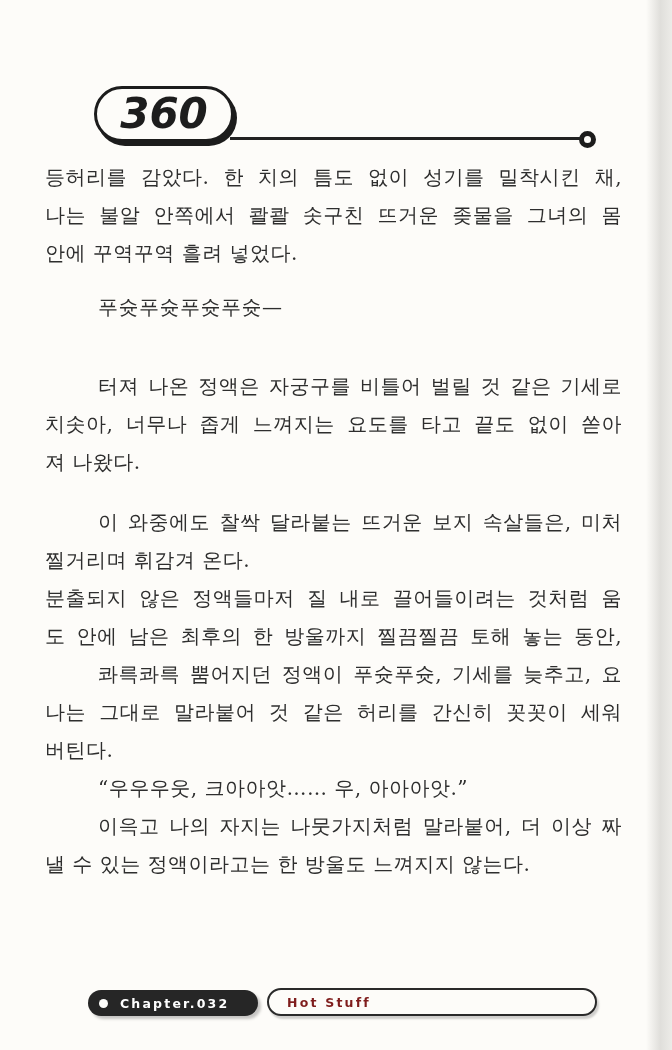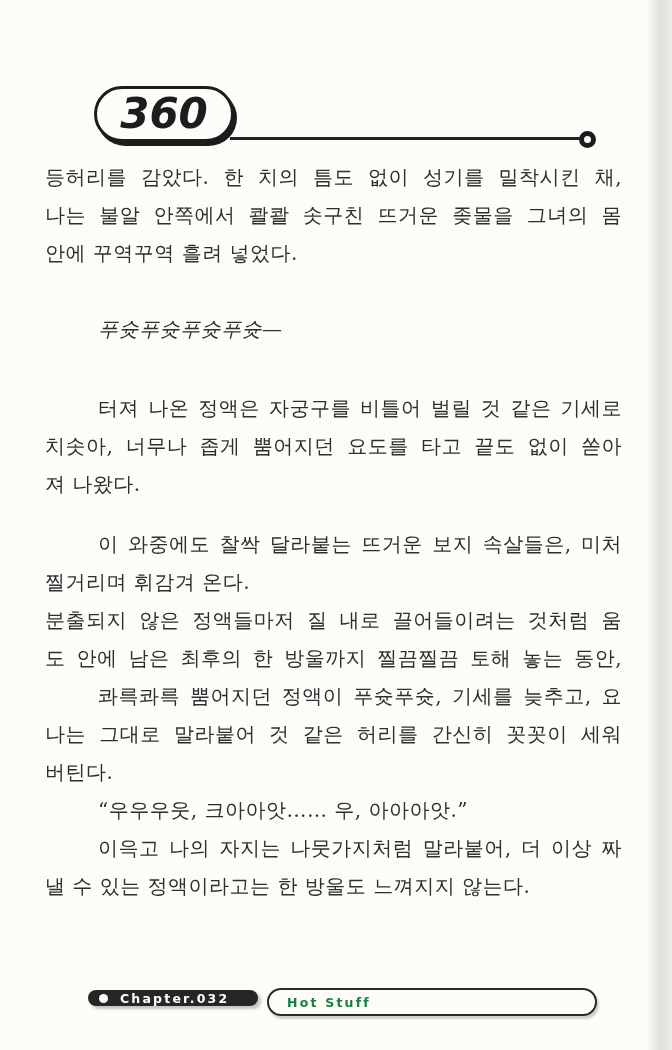--- a/index.html
+++ b/index.html
@@ -78,34 +78,34 @@
     font-size: 20px;
     line-height: 38px;
     letter-spacing: 0.5px;
     color: #2e2e2e;
   }
   .line.full {
     text-align: justify;
     text-align-last: justify;
   }
   .line.indent { padding-left: 53px; }
-  .gap-sm { margin-top: 38px; font-style: italic; }
+  .gap-sm { margin-top: 16px; }
   .gap-md { margin-top: 41px; }
   .gap-lg { margin-top: 22px; }
 
   
   .footer {
     position: absolute;
     left: 0; top: 988px;
     width: 672px; height: 30px;
   }
   .chapter-pill {
     position: absolute;
     left: 88px; top: 2px;
-    width: 170px; height: 16px;
+    width: 170px; height: 26px;
     background: #262626;
     border-radius: 14px;
     box-shadow: 3px 3px 3px rgba(0,0,0,0.22);
     display: flex;
     align-items: center;
     box-sizing: border-box;
     padding-left: 11px;
   }
   .chapter-dot {
     width: 9px; height: 9px;
@@ -133,21 +133,21 @@
     display: flex;
     align-items: center;
     box-sizing: border-box;
     padding-left: 18px;
   }
   .title-label {
     font-family: "DejaVu Sans", "Liberation Sans", sans-serif;
     font-size: 12.5px;
     font-weight: bold;
     letter-spacing: 2.2px;
-    color: #15803d;
+    color: #7f1d1d;
     white-space: nowrap;
   }
 </style>
 </head>
 <body>
 
 <div class="page">
 
   <div class="edge-shade"></div>
 
@@ -158,21 +158,21 @@
     <div class="header-line"></div>
     <div class="header-ring"></div>
   </div>
 
   <div class="body-text">
     <div class="line full">등허리를 감았다. 한 치의 틈도 없이 성기를 밀착시킨 채,</div>
     <div class="line full">나는 불알 안쪽에서 콸콸 솟구친 뜨거운 좆물을 그녀의 몸</div>
     <div class="line">안에 꾸역꾸역 흘려 넣었다.</div>
     <div class="line indent gap-sm">푸슛푸슛푸슛푸슛—</div>
     <div class="line indent full gap-md">터져 나온 정액은 자궁구를 비틀어 벌릴 것 같은 기세로</div>
-    <div class="line full">치솟아, 너무나 좁게 뿜어지던 요도를 타고 끝도 없이 쏟아</div>
+    <div class="line full">치솟아, 너무나 좁게 느껴지는 요도를 타고 끝도 없이 쏟아</div>
     <div class="line">져 나왔다.</div>
     <div class="line indent full gap-lg">이 와중에도 찰싹 달라붙는 뜨거운 보지 속살들은, 미처</div>
     <div class="line">찔거리며 휘감겨 온다.</div>
     <div class="line full">분출되지 않은 정액들마저 질 내로 끌어들이려는 것처럼 움</div>
     <div class="line full">도 안에 남은 최후의 한 방울까지 찔끔찔끔 토해 놓는 동안,</div>
     <div class="line indent full">콰륵콰륵 뿜어지던 정액이 푸슛푸슛, 기세를 늦추고, 요</div>
     <div class="line full">나는 그대로 말라붙어 것 같은 허리를 간신히 꼿꼿이 세워</div>
     <div class="line">버틴다.</div>
     <div class="line indent">“우우우웃, 크아아앗…… 우, 아아아앗.”</div>
     <div class="line indent full">이윽고 나의 자지는 나뭇가지처럼 말라붙어, 더 이상 짜</div>

